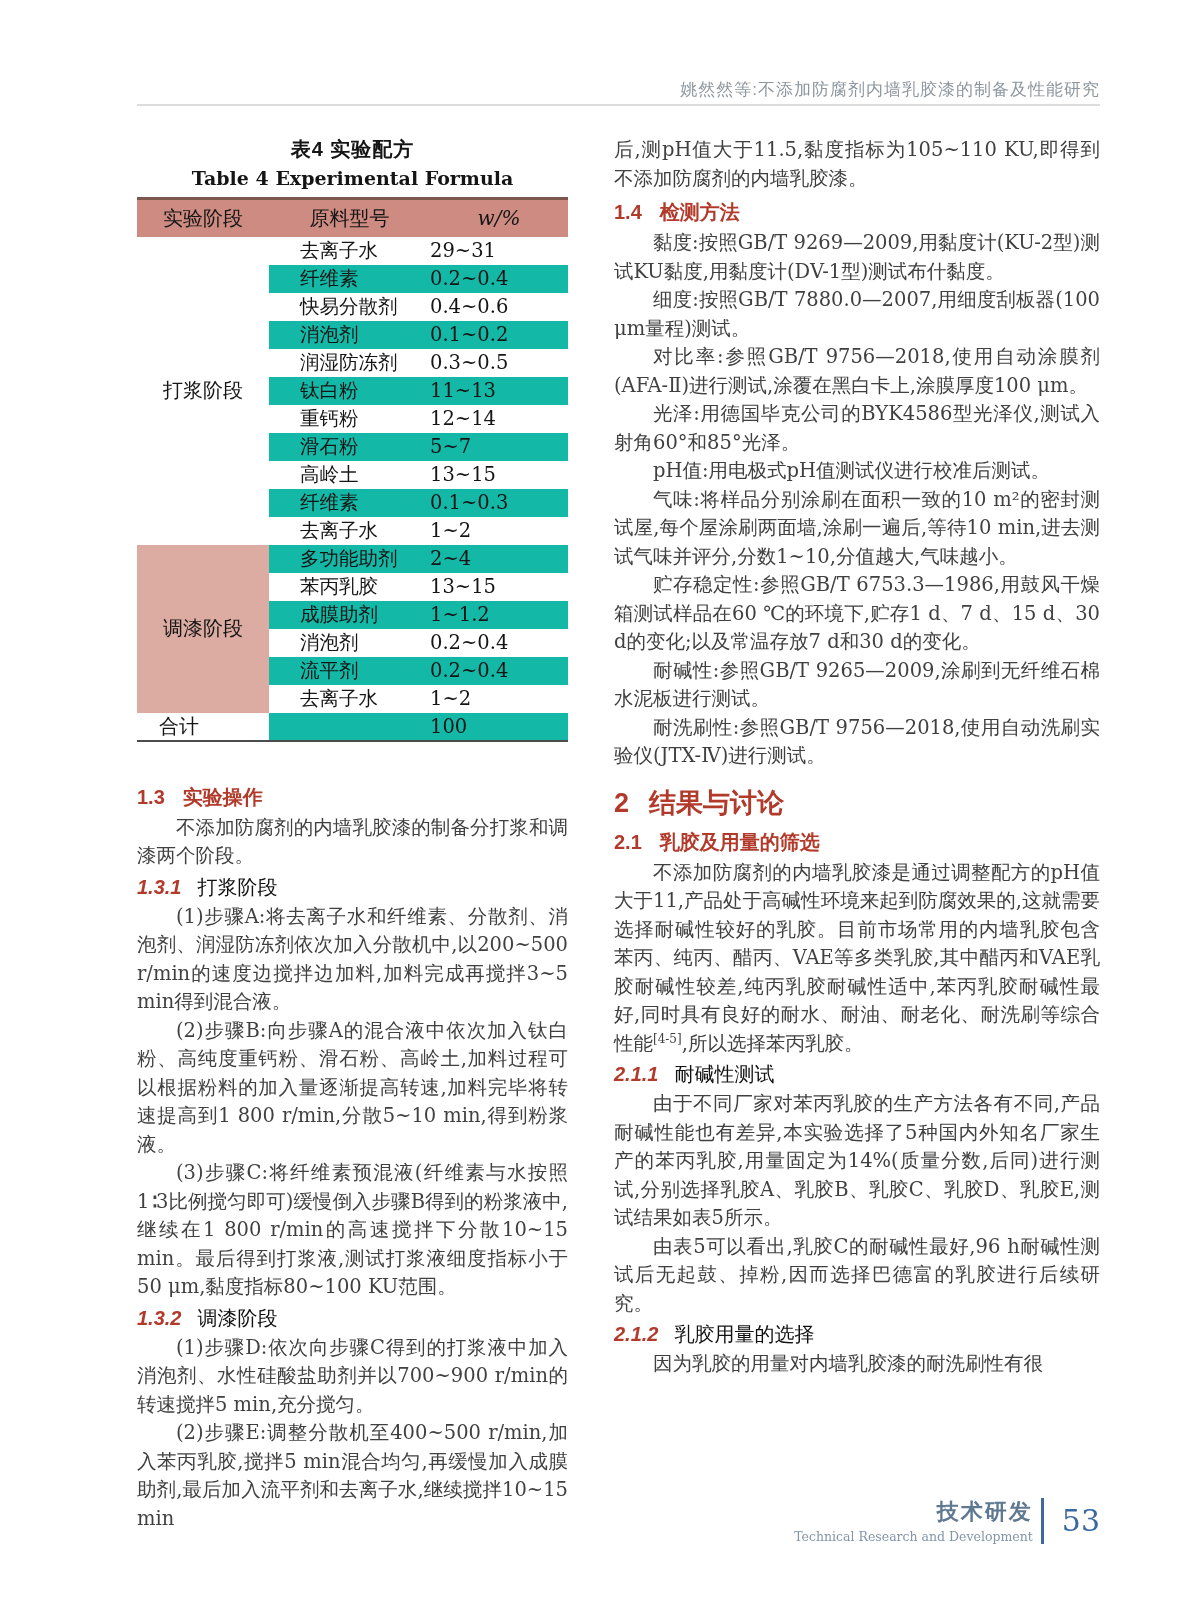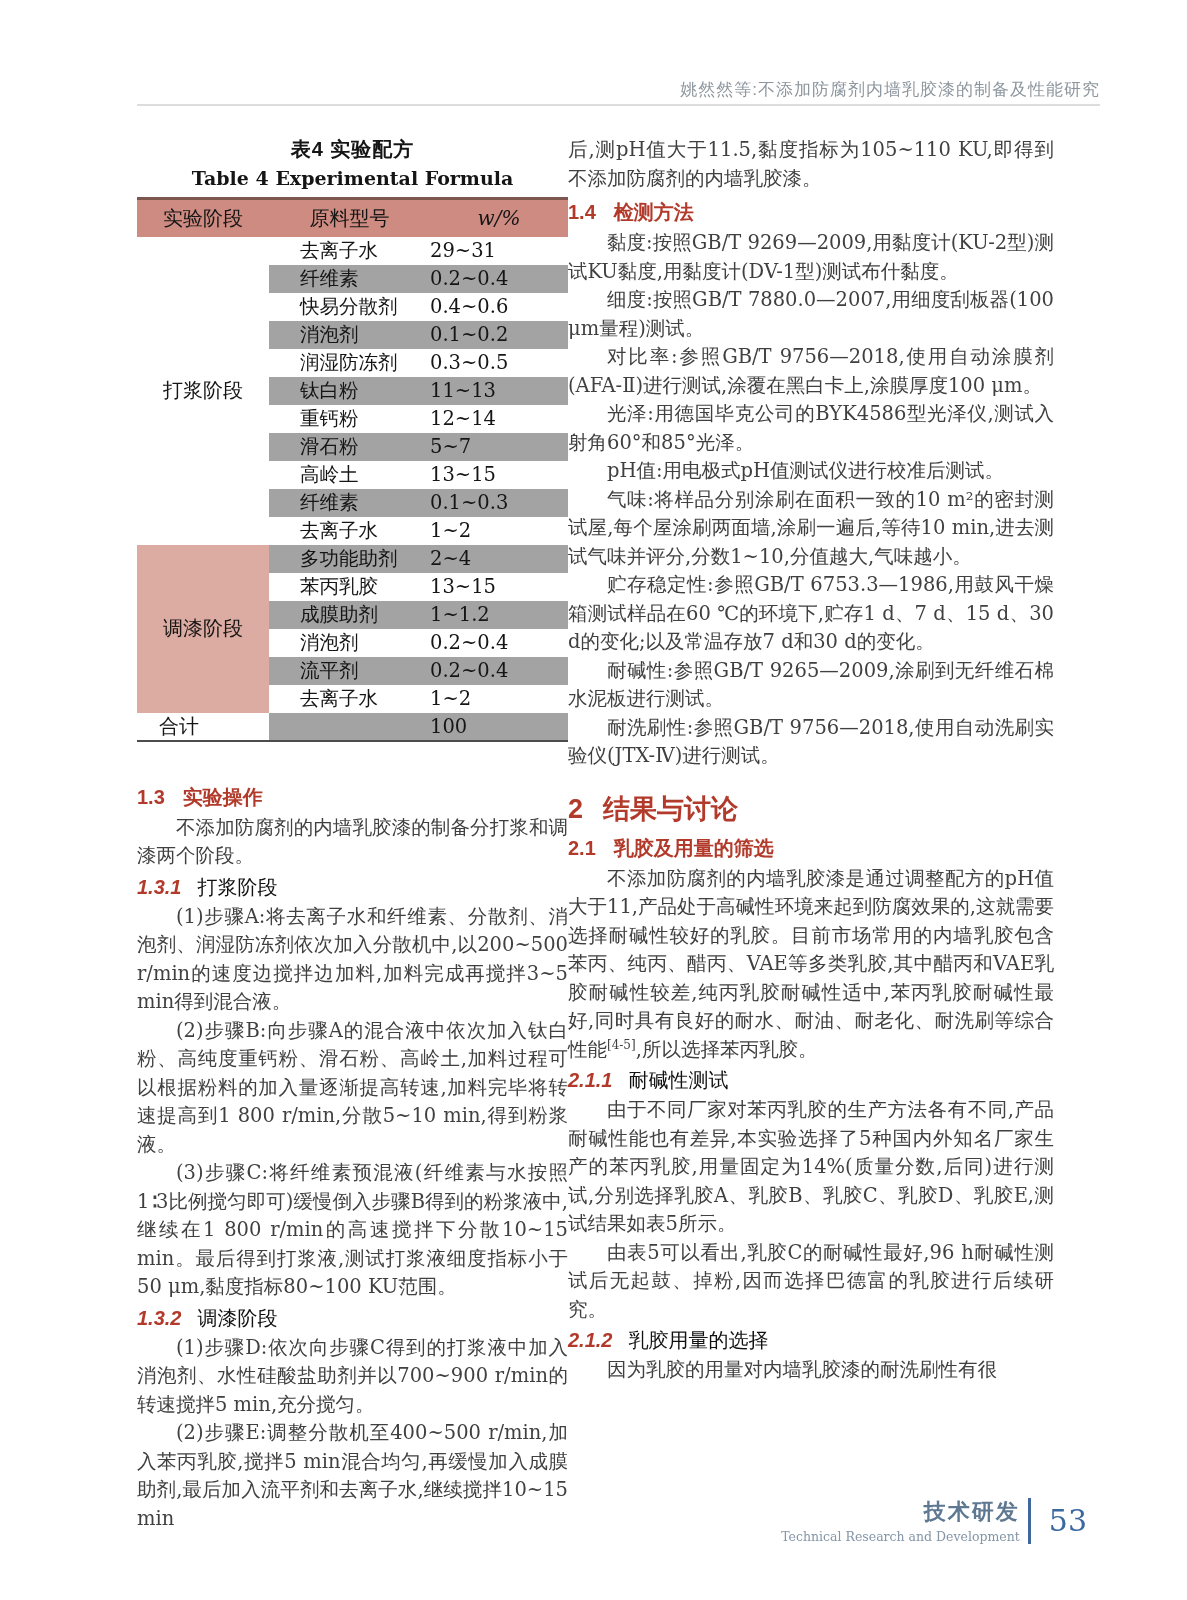--- a/index.html
+++ b/index.html
@@ -29,20 +29,21 @@
     width: 963px;
     height: 2px;
     background: #dddddd;
   }
   .content {
     position: absolute;
     top: 130px;
     left: 137px;
     width: 963px;
     display: flex;
+    gap: 46px;
   }
   .col-left  { width: 431px; }
   .col-right { width: 486px; }
 
   
   .tbl-title-cn {
     text-align: center;
     font-size: 20px;
     font-weight: bold;
     font-family: "Liberation Sans", sans-serif;
@@ -71,21 +72,21 @@
     font-size: 20px;
     text-align: center;
   }
   table.formula col.c1 { width: 132px; }
   table.formula col.c2 { width: 161px; }
   table.formula col.c3 { width: 138px; }
   table.formula td { height: 28px; }
   .wpct { font-style: italic; }
   td.mat { text-align: left; padding-left: 31px; }
   td.val { text-align: left; }
-  td.shade { background: #a3a3a3; }
+  td.shade { background: #14b8a6; }
   td.stage { text-align: center; font-size: 20px; background: #ffffff; }
   td.stage2 { background: #dcaba1; }
   td.total-label { text-align: left; padding-left: 22px; font-size: 20px; }
 
   
   .para {
     font-size: 19.5px;
     line-height: 28.5px;
     text-align: justify;
     text-indent: 2em;
@@ -113,31 +114,31 @@
     margin-right: 16px;
     font-style: italic;
   }
   .subsec-h .subsec-title { color: #111111; }
   .big-h {
     font-family: "Liberation Sans", sans-serif;
     font-weight: bold;
     font-size: 27px;
     color: #b23a2b;
     line-height: 36px;
-    margin: 20px 0 6px 0;
+    margin: 14px 0 6px 0;
   }
   .big-h .sec-num { margin-right: 20px; }
   sup.ref { font-size: 12px; vertical-align: super; line-height: 0; }
   .h13 { margin-top: 40px; }
 
   
   .footer {
     position: absolute;
     top: 1497px;
-    right: 100px;
+    right: 87px;
     display: flex;
     align-items: center;
   }
   .footer-text { text-align: right; }
   .footer-cn {
     font-family: "Liberation Sans", sans-serif;
     font-weight: bold;
     font-size: 22px;
     color: #5e7891;
     letter-spacing: 2px;

